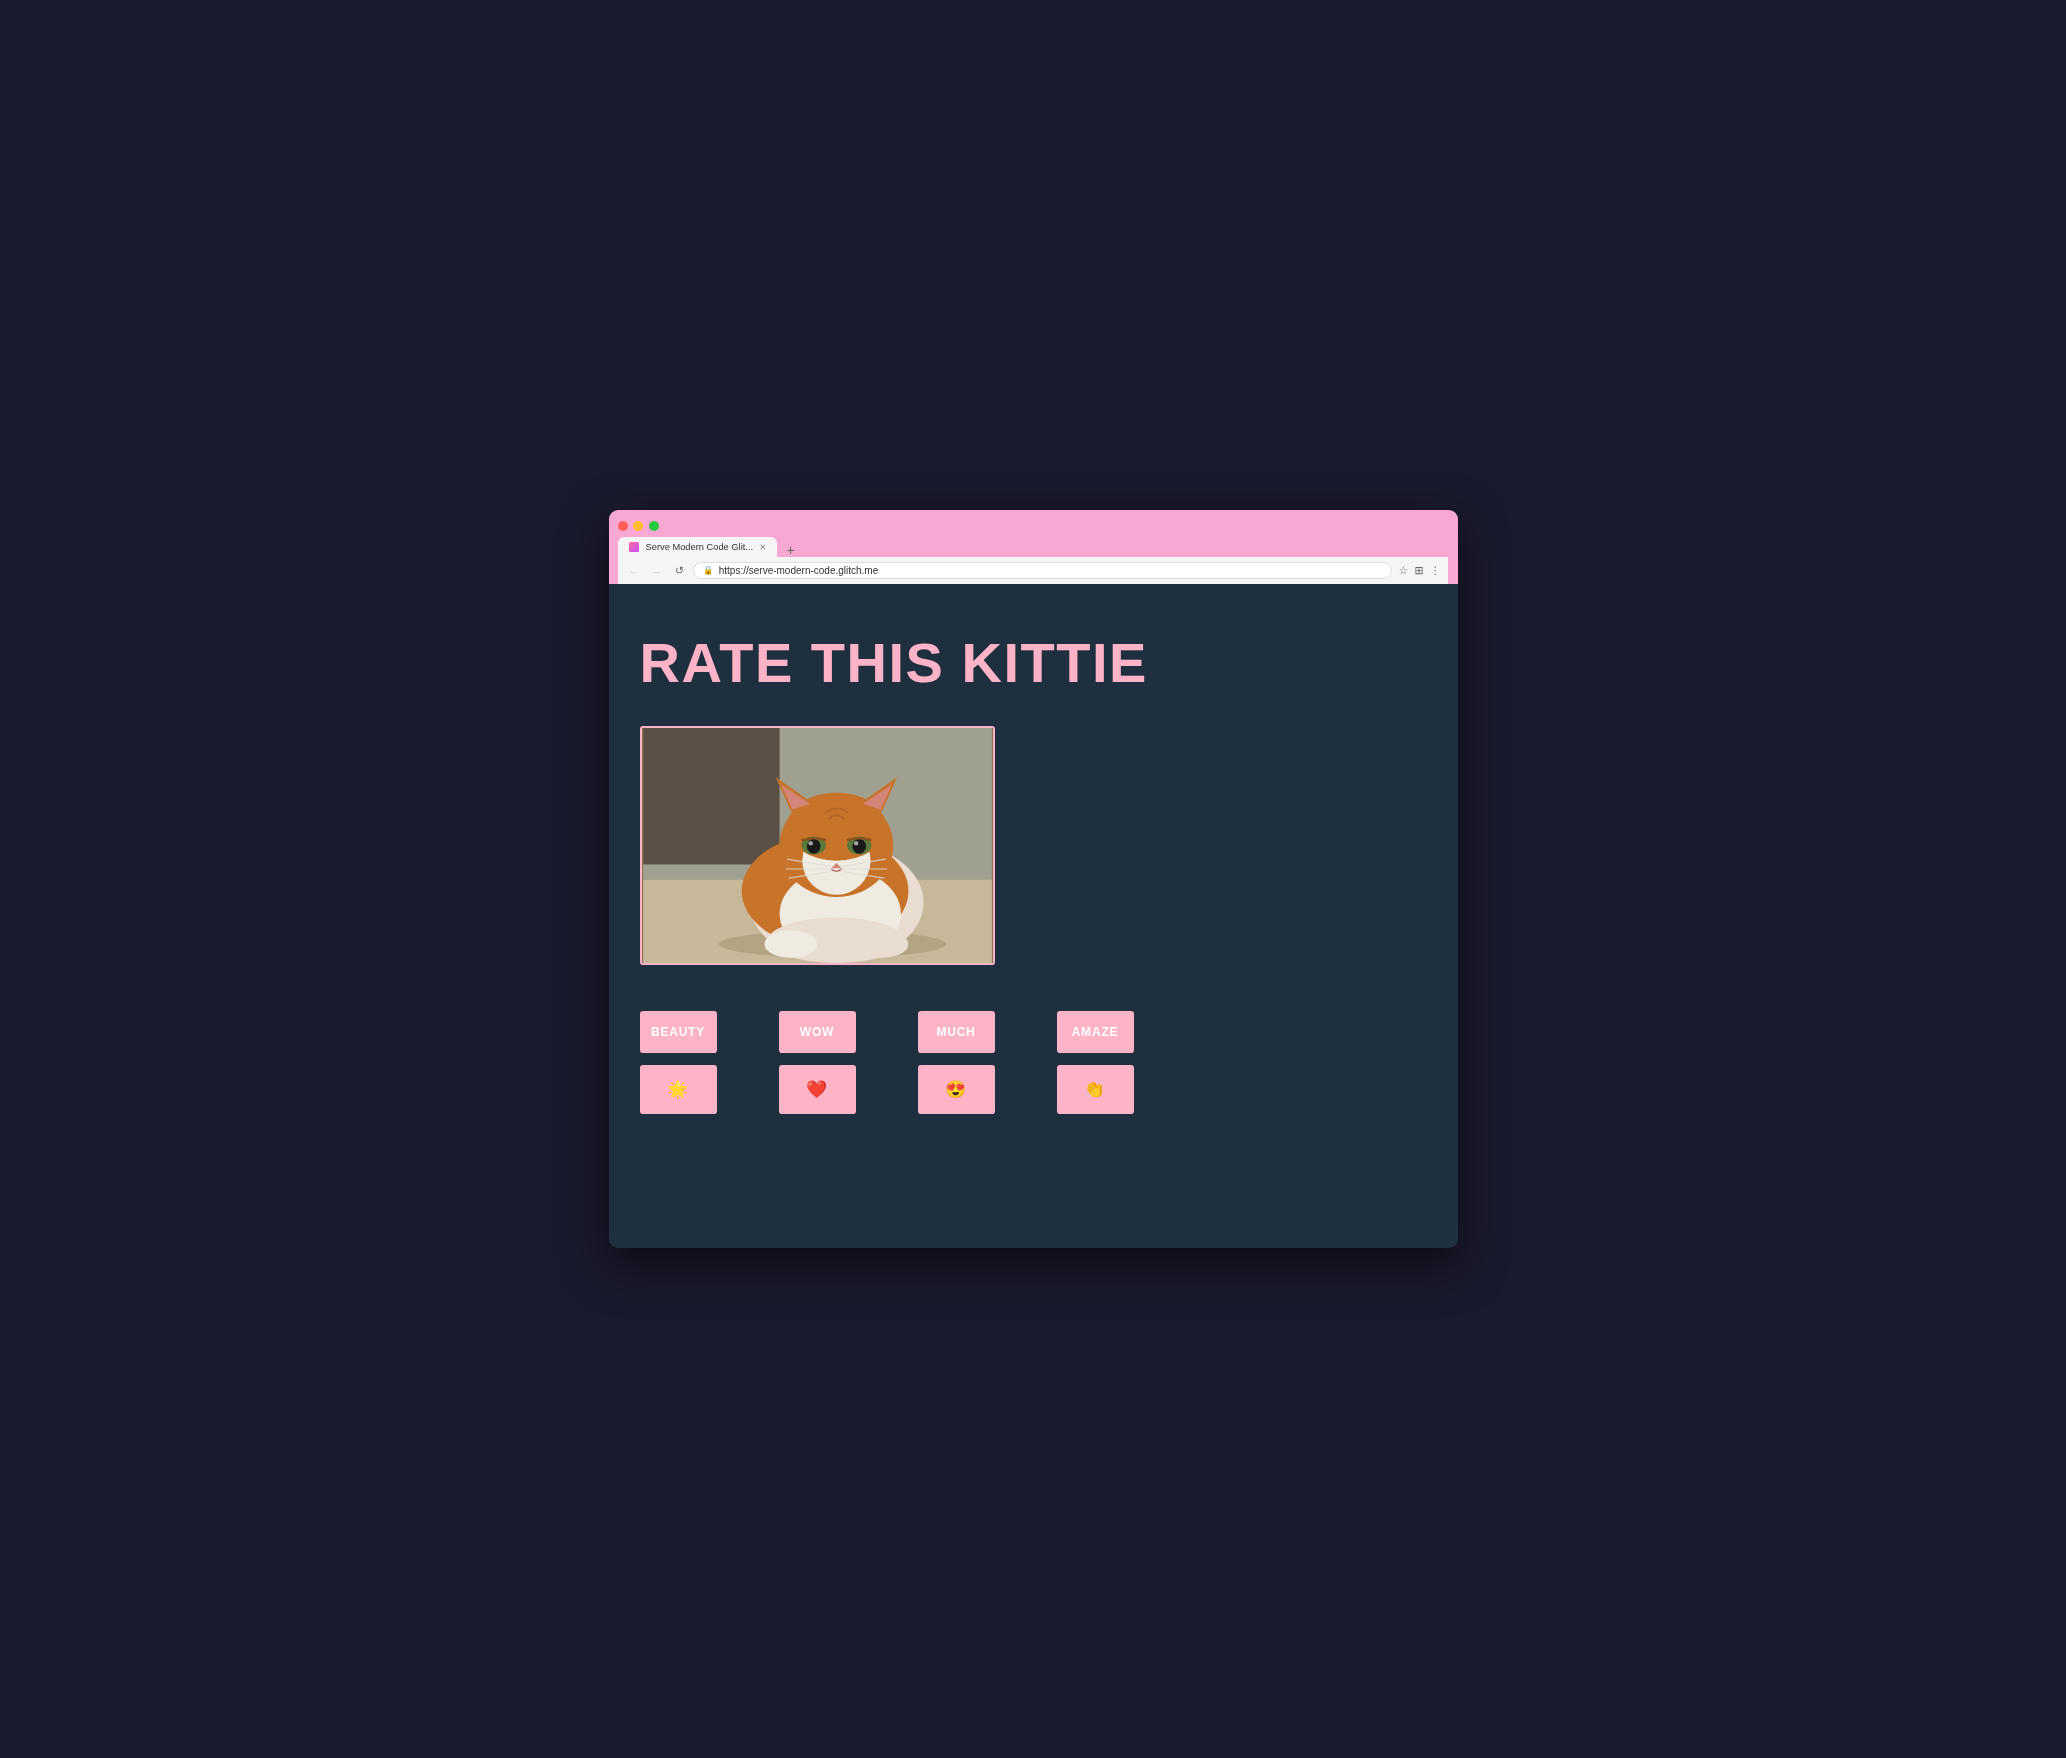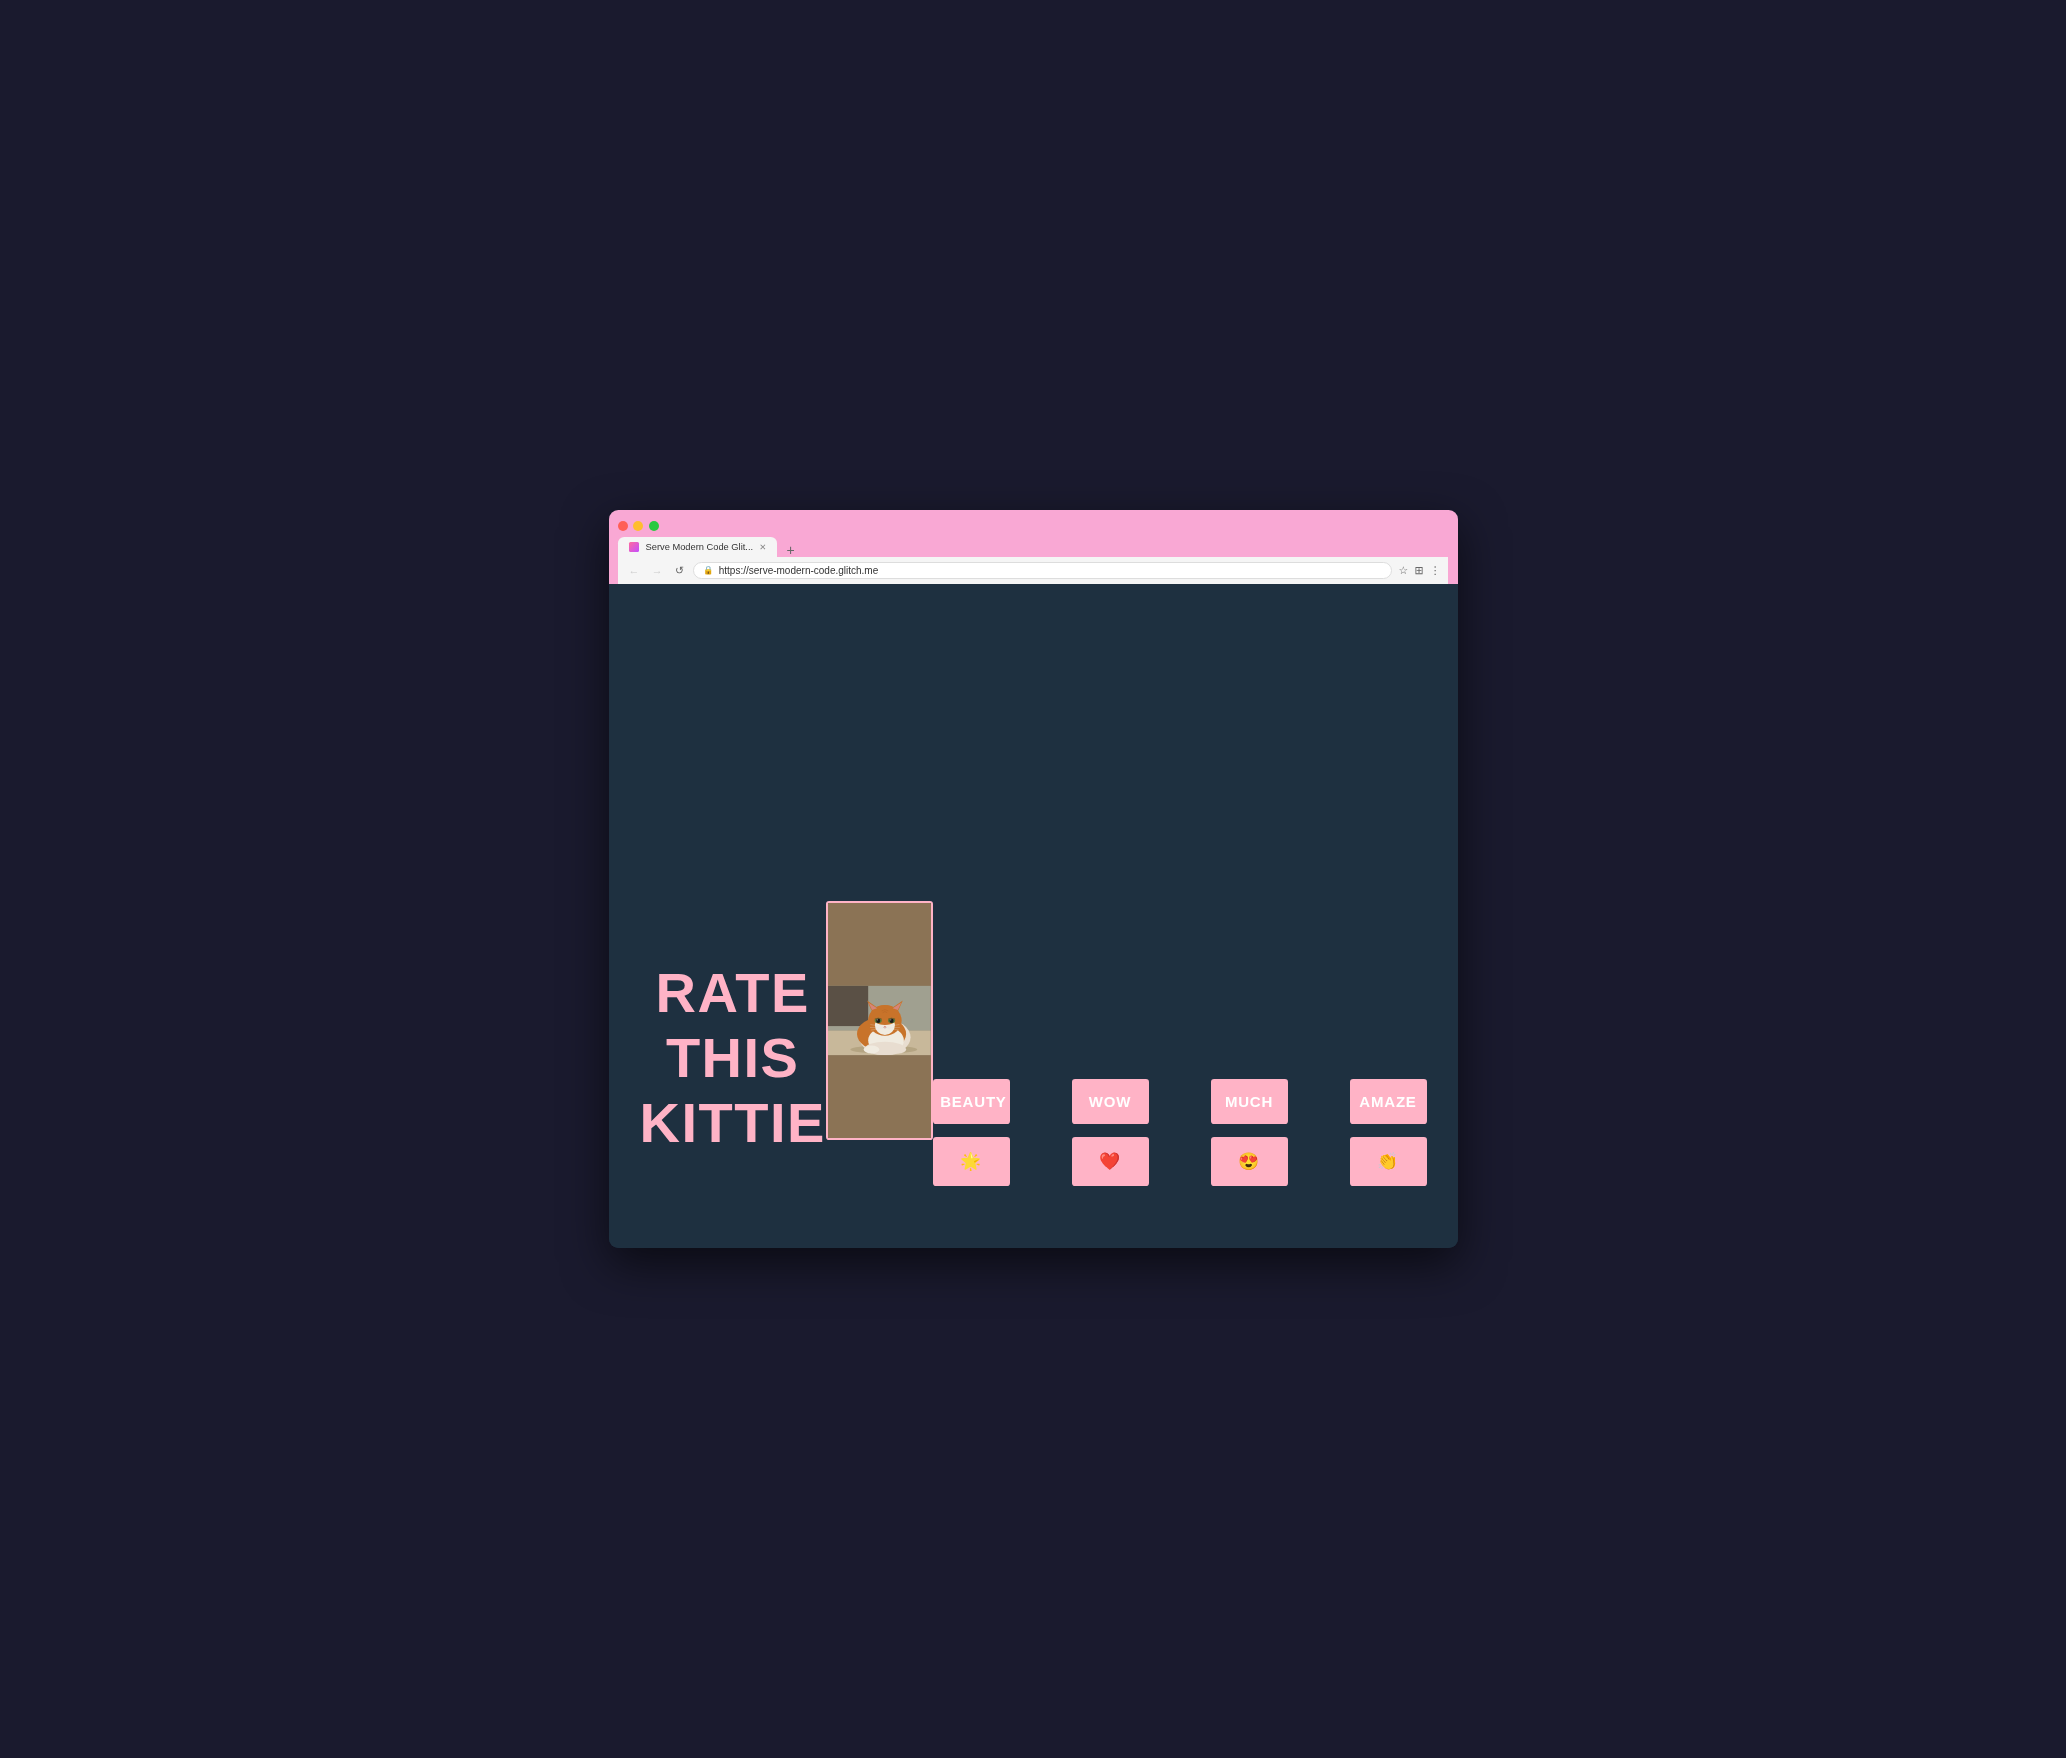--- a/index.html
+++ b/index.html
@@ -132,24 +132,24 @@
 
     .toolbar-icons {
       display: flex;
       gap: 6.2px;
       color: #666;
       font-size: 10.8px;
     }
 
     .browser-content {
       background: #1e3040;
-      padding: 46px 31px 62px 31px;
-      display: flex;
-      flex-direction: row;
-      align-items: flex-end;
+      padding: 46px 31px 31px 31px;
+      display: flex;
+      flex-direction: column;
+      align-items: flex-start;
       min-height: 664px;
     }
 
     .page-title {
       font-size: 56px;
       font-weight: 900;
       color: #ffb3c6;
       text-align: center;
       letter-spacing: 1.5px;
       margin-bottom: 31px;
@@ -184,21 +184,21 @@
       display: grid;
       grid-template-columns: repeat(4, 77px);
       gap: 12.4px 62px;
     }
 
     .rating-btn {
       background: #ffb3c6;
       border: none;
       border-radius: 3.1px;
       padding: 14px 7.7px;
-      font-size: 15px;
+      font-size: 12px;
       font-weight: 800;
       color: white;
       cursor: pointer;
       text-transform: uppercase;
       letter-spacing: 0.8px;
       text-align: center;
       min-width: 77px;
       font-family: Arial Black, Arial, sans-serif;
     }
 

